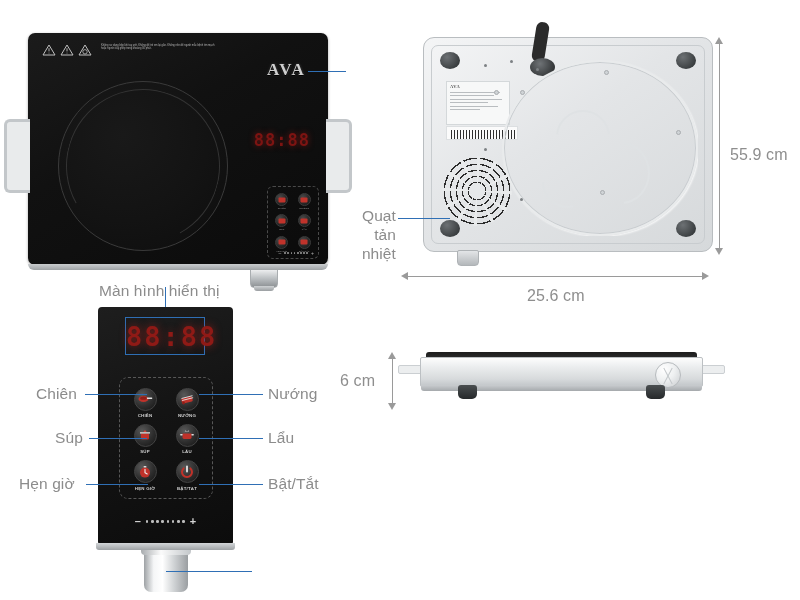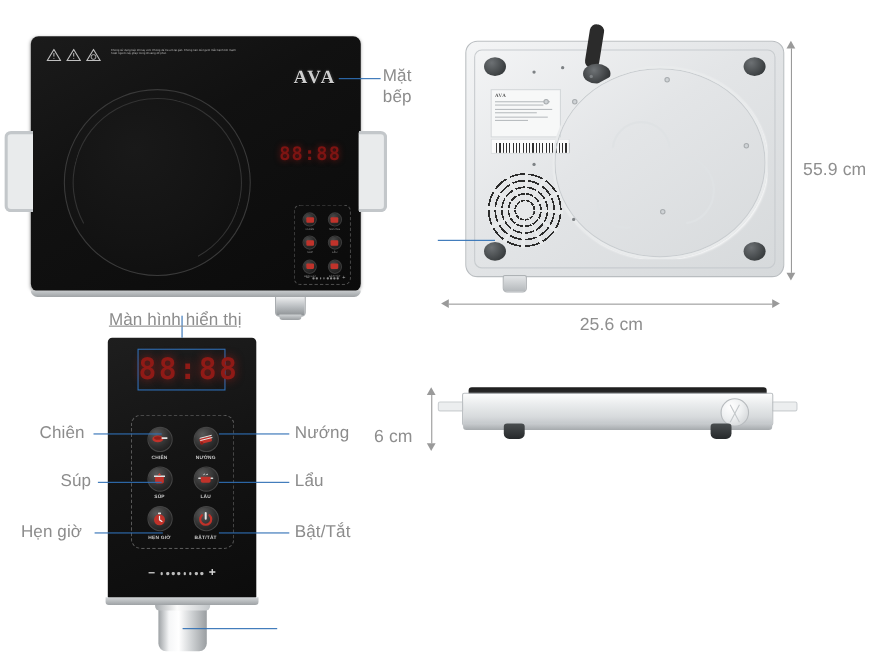--- a/index.html
+++ b/index.html
@@ -373,22 +373,20 @@
           <b></b>
           <b></b>
         </span>
       <span>+</span>
     </div>
 
     <div class="knob-top"></div>
   </div>
 
   <div class="abs leader" style="left:308px;top:71px;width:38px;"></div>
-  <div class="abs lbl" style="left:348px;top:60px;width:60px;">Mặt
-bếp</div>
 
   <div class="abs" id="cooktop-bottom">
     <div class="cord"></div>
     <div class="cord-grom"></div>
 
     <div class="foot tl"></div>
     <div class="foot tr"></div>
     <div class="foot bl"></div>
     <div class="foot br"></div>
 
@@ -420,20 +418,23 @@
     <div class="dot" style="left:60px;top:110px"></div>
     <div class="dot" style="left:96px;top:160px"></div>
     <div class="screw" style="left:70px;top:52px"></div>
     <div class="screw" style="left:96px;top:52px"></div>
     <div class="screw" style="left:180px;top:32px"></div>
     <div class="screw" style="left:176px;top:152px"></div>
     <div class="screw" style="left:252px;top:92px"></div>
   </div>
 
   <div class="abs leader" style="left:398px;top:218px;width:52px;"></div>
+  <div class="abs lbl" style="left:338px;top:206px;width:58px;text-align:right;">Quạt
+tản
+nhiệt</div>
 
   <div class="abs dim-v" style="left:719px;top:44px;height:204px;"></div>
   <div class="abs arw up" style="left:715px;top:37px;"></div>
   <div class="abs arw down" style="left:715px;top:248px;"></div>
   <div class="abs lbl dim" style="left:730px;top:145px;">55.9 cm</div>
 
   <div class="abs dim-h" style="left:408px;top:276px;width:294px;"></div>
   <div class="abs arw left" style="left:401px;top:272px;"></div>
   <div class="abs arw right" style="left:702px;top:272px;"></div>
   <div class="abs lbl dim" style="left:527px;top:286px;">25.6 cm</div>
@@ -518,21 +519,21 @@
           <b></b>
           <b></b>
         </span>
       <span class="pm">+</span>
     </div>
 
     <div class="knob-big"></div>
   </div>
 
   <div class="abs leader-v" style="left:165px;top:287px;height:20px;"></div>
-  <div class="abs lbl" style="left:99px;top:281px;text-decoration:underline;">Màn hình hiển thị</div>
+  <div class="abs lbl" style="left:99px;top:281px;">Màn hình hiển thị</div>
 
   <div class="abs leader" style="left:85px;top:394px;width:62px;"></div>
   <div class="abs lbl" style="left:36px;top:384px;">Chiên</div>
 
   <div class="abs leader" style="left:89px;top:438px;width:58px;"></div>
   <div class="abs lbl" style="left:55px;top:428px;">Súp</div>
 
   <div class="abs leader" style="left:86px;top:484px;width:62px;"></div>
   <div class="abs lbl" style="left:19px;top:474px;">Hẹn giờ</div>
 
@@ -553,15 +554,15 @@
     <div class="sv-glass"></div>
     <div class="sv-body"></div>
     <div class="sv-knob"></div>
     <div class="sv-foot l"></div>
     <div class="sv-foot r"></div>
   </div>
 
   <div class="abs dim-v" style="left:392px;top:359px;height:44px;"></div>
   <div class="abs arw up" style="left:388px;top:352px;"></div>
   <div class="abs arw down" style="left:388px;top:403px;"></div>
-  <div class="abs lbl dim" style="left:340px;top:388px;">6 cm</div>
+  <div class="abs lbl dim" style="left:340px;top:371px;">6 cm</div>
 
 </div>
 
 </body></html>

